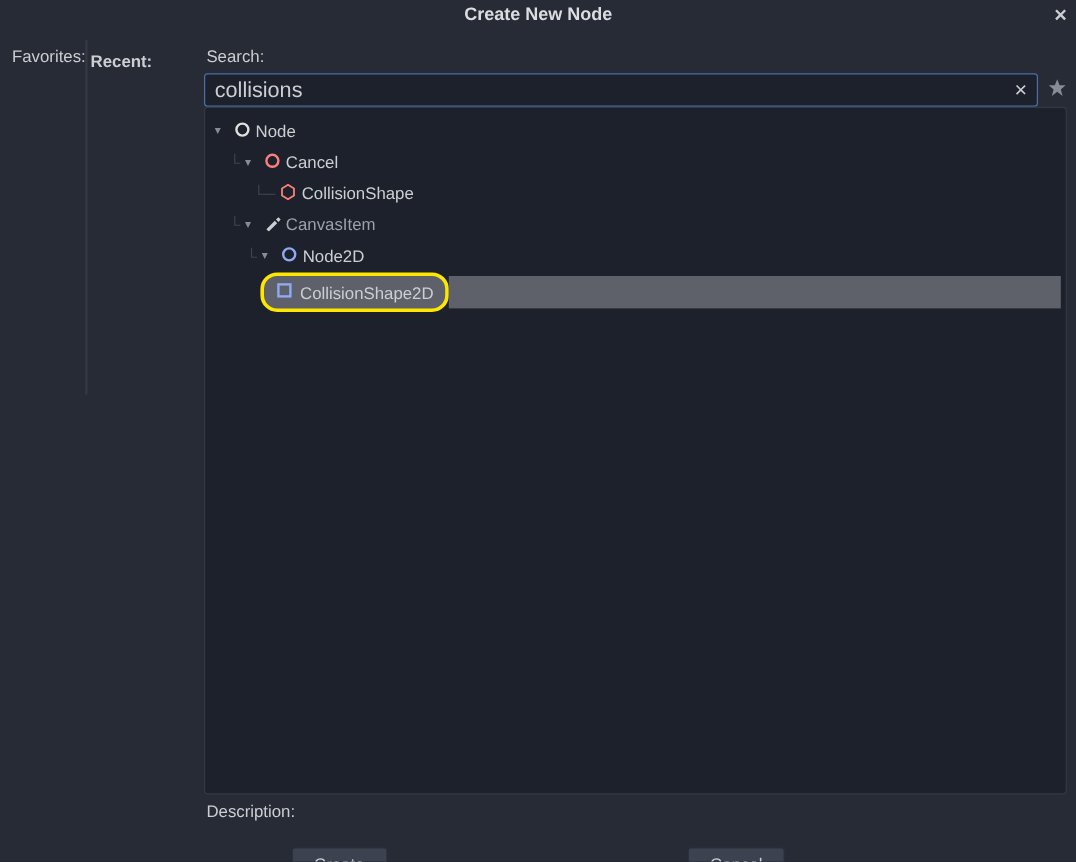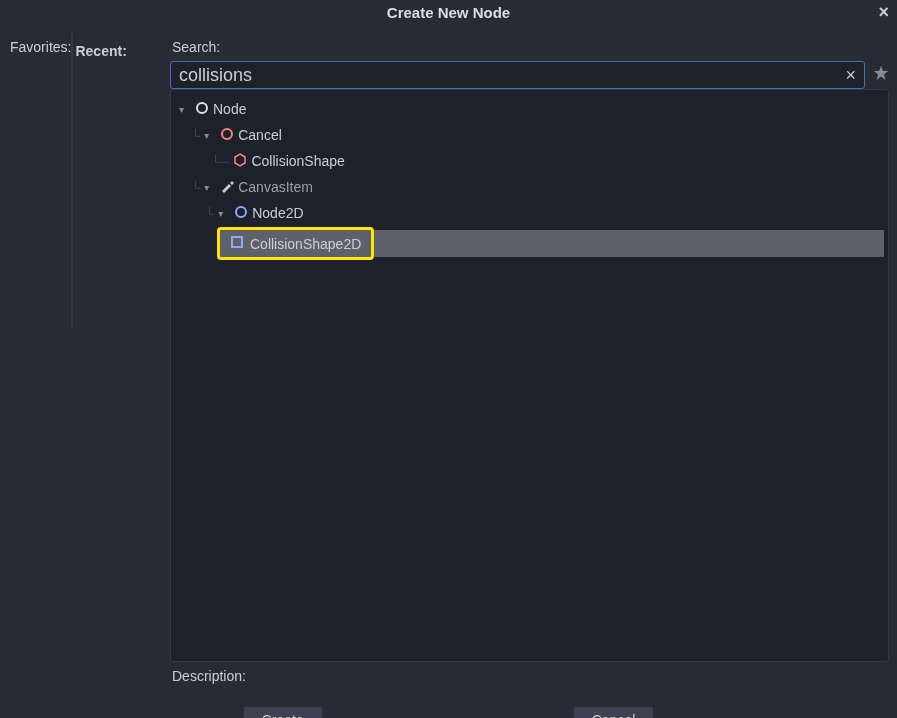--- a/index.html
+++ b/index.html
@@ -131,21 +131,21 @@
       font-size: 13px;
     }
     .tree-selected-row {
       background: #5e616a;
       display: flex;
       align-items: center;
       height: 27px;
     }
     .highlight-box {
       border: 3px solid #ffe600;
-      border-radius: 4px;
+      border-radius: 14px;
       display: flex;
       align-items: center;
       height: 33px;
       padding: 0 10px;
       gap: 6px;
       background: #5e616a;
     }
     .description-panel {
       height: 63px;
       padding: 10px 6px;

